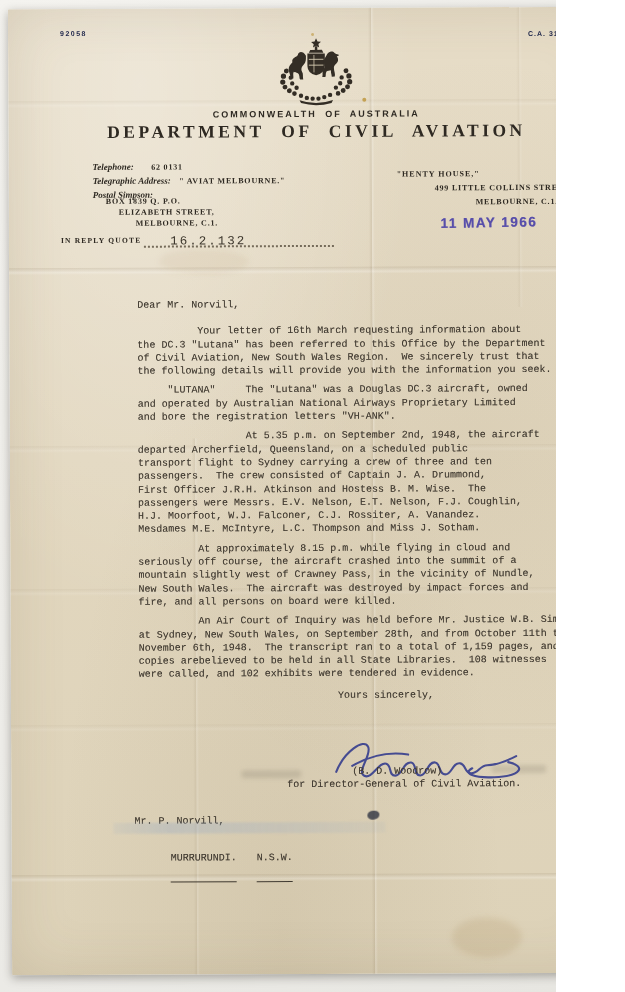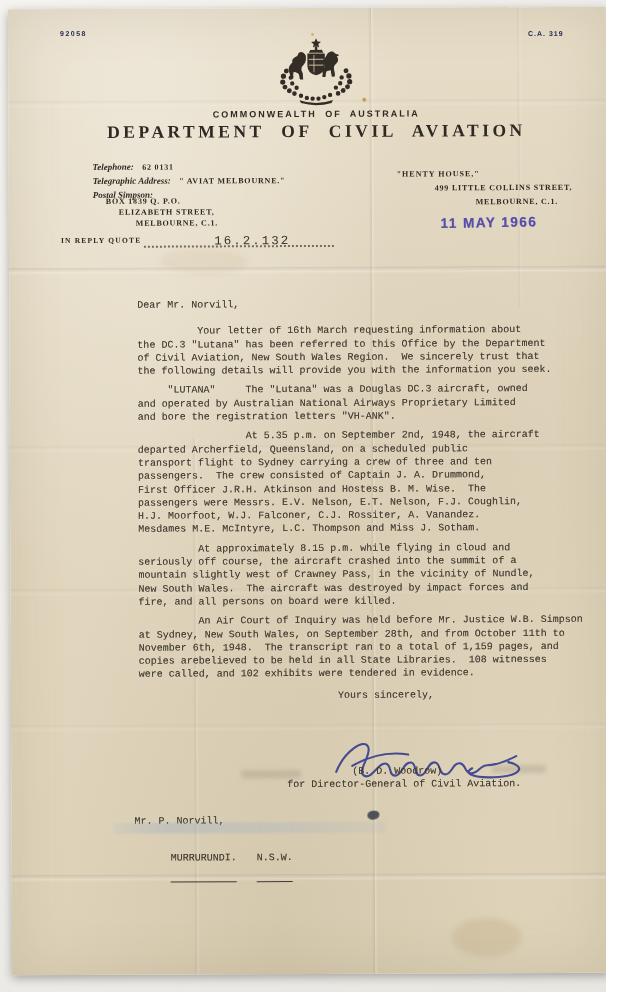--- a/index.html
+++ b/index.html
@@ -1,17 +1,17 @@
 <!DOCTYPE html>
 <html><head>
 <meta charset="utf-8">
 <style>
   html,body{margin:0;padding:0;}
   .photo{
-    position:relative;width:606px;height:992px;overflow:hidden;
+    position:relative;width:556px;height:992px;overflow:hidden;
     background:linear-gradient(135deg,#f4f3ef 0%,#ecebe7 55%,#e7e6e1 100%);
     font-family:"Liberation Sans",sans-serif;
   }
   .paper{
     position:absolute;left:10px;top:8px;width:598px;height:966px;
     transform:rotate(-0.25deg);
     background:
       radial-gradient(ellipse at 22% 8%, rgba(255,255,255,0.30), transparent 42%),
       radial-gradient(ellipse at 78% 45%, rgba(125,105,70,0.07), transparent 52%),
       radial-gradient(ellipse at 45% 96%, rgba(125,105,70,0.10), transparent 48%),
@@ -33,21 +33,21 @@
   .hdr-line{position:absolute;left:9px;right:-9px;text-align:center;color:#2e2922;}
   .commonwealth{top:101px;font:bold 9px "Liberation Sans",sans-serif;letter-spacing:2px;word-spacing:4px;}
   .department{top:113px;font:bold 17.5px "Liberation Serif",serif;letter-spacing:3.5px;word-spacing:9px;}
 
   .lh-label{font:bold italic 9px "Liberation Serif",serif;color:#2e2922;margin-left:32px;}
   .lh-val{font:bold 8px "Liberation Serif",serif;color:#2e2922;letter-spacing:0.8px;}
   .lh-row{position:absolute;white-space:nowrap;}
   .reply-wrap{position:absolute;left:52px;top:222px;display:flex;align-items:flex-end;}
   .reply-label{font:bold 7.5px "Liberation Serif",serif;letter-spacing:1.2px;color:#2e2922;padding-bottom:3px;}
   .reply-dots{width:190px;border-bottom:2px dotted #756b5a;margin-left:3px;
-    padding:0 0 0 26px;height:17px;box-sizing:border-box;text-align:center;}
+    padding:0 0 0 26px;height:17px;box-sizing:border-box;}
   .reply-val{font:12.5px "Liberation Mono",monospace;letter-spacing:2px;color:#3c362c;}
 
   .date-stamp{position:absolute;left:430px;top:207px;
     font:bold 14px "Liberation Sans",sans-serif;letter-spacing:1.5px;
     color:#4c43a9;opacity:0.92;transform:rotate(-0.8deg) scaleX(0.97);
     text-shadow:0.6px 0 rgba(76,67,169,0.55);}
 
   .typed{font:10px/13.3px "Liberation Mono",monospace;color:#403a31;
     text-shadow:0 0 0.5px rgba(64,56,44,0.45);}
   .body-block{position:absolute;left:128px;top:290px;width:460px;}
@@ -134,21 +134,21 @@
           <circle cx="74" cy="79" r="3"></circle>
         <path d="M32,86 q23,8 46,0 l-2,4 q-21,6 -42,0 z"></path>
       </g>
     </svg>
 
     <div class="hdr-line commonwealth">COMMONWEALTH OF AUSTRALIA</div>
     <div class="hdr-line department">DEPARTMENT OF CIVIL AVIATION</div>
 
     <div class="lh-row" style="left:52px;top:147px">
       <span class="lh-label">Telephone:</span>
-      <span class="lh-val" style="margin-left:4px">62 0131</span>
+      <span class="lh-val" style="margin-left:13px">62 0131</span>
     </div>
     <div class="lh-row" style="left:52px;top:161px">
       <span class="lh-label">Telegraphic Address:</span>
       <span class="lh-val" style="margin-left:4px">" AVIAT MELBOURNE."</span>
     </div>
     <div class="lh-row" style="left:52px;top:175px">
       <span class="lh-label">Postal Simpson:</span>
     </div>
     <div class="lh-row lh-val" style="left:97px;top:188px">BOX 1839 Q. P.O.</div>
     <div class="lh-row lh-val" style="left:110px;top:199px">ELIZABETH STREET,</div>

